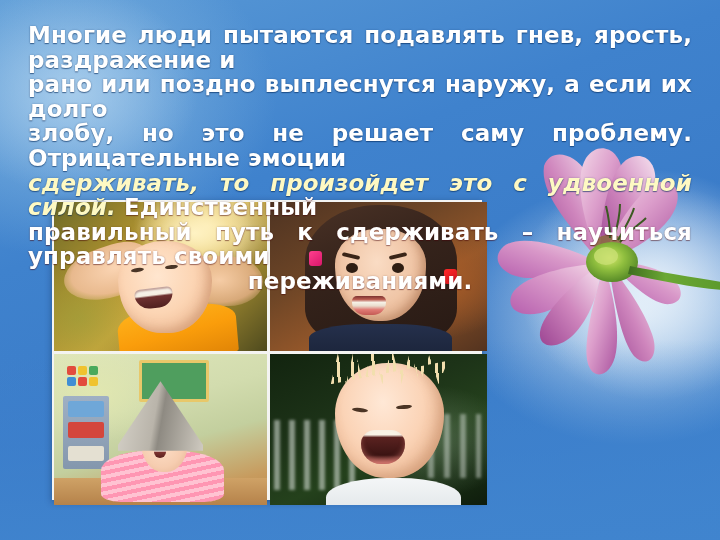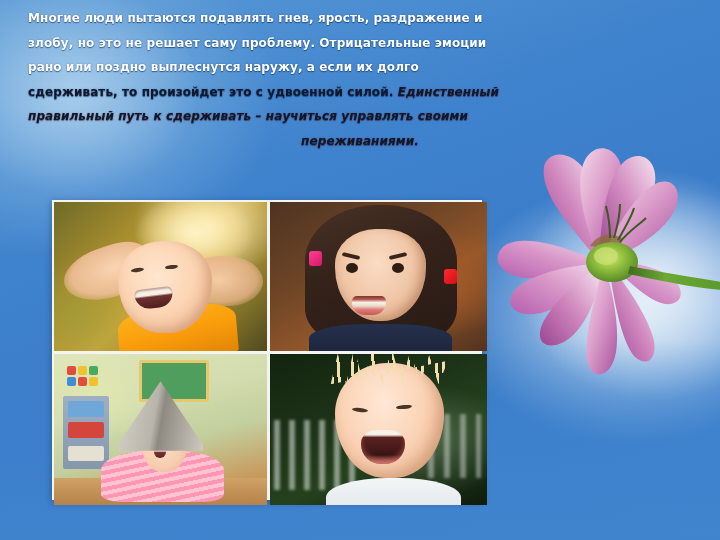--- a/index.html
+++ b/index.html
@@ -33,38 +33,37 @@
     background:radial-gradient(ellipse 200px 170px at 78% 55%, rgba(238,245,252,.85) 0%, rgba(238,245,252,0) 68%);
   }
   .sky-bottom {
     position:absolute; left:0; bottom:0; width:100%; height:200px;
     background:linear-gradient(to bottom, rgba(61,128,204,0) 0%, rgba(62,129,205,.55) 55%, rgba(64,132,206,.85) 100%);
   }
 
   
   .text-block {
     position:absolute;
-    left:28px; top:6px; width:664px;
+    left:28px; top:23px; width:664px;
     text-align:justify;
     text-justify:inter-word;
-    font-size:12px;
+    font-size:23px;
     line-height:24.6px;
     letter-spacing:.1px;
     font-weight:700;
     color:#ffffff;
     text-shadow:0 1px 1px rgba(0,40,90,.55), 0 0 2px rgba(0,35,80,.35);
     z-index:6;
   }
   .text-block p { margin:0; text-align:justify; }
   .text-block p:last-child { text-align:center; }
-  .tx-white { color:#0f172a; }
+  .tx-white { color:#fef9c3;font-style:italic; }
   .tx-red {
-    color:#0f172a;
+    color:#ffffff;
     text-shadow:0 1px 1px rgba(70,0,8,.45), 0 0 2px rgba(60,0,6,.3);
-    font-style:italic;
   }
 
   
   .flower-wrap {
     position:absolute;
     left:470px; top:138px;
     width:250px; height:260px;
     z-index:3;
   }
   .flower-wrap svg { display:block; width:100%; height:100%; overflow:visible; }
@@ -346,22 +345,22 @@
       </g>
 
       <g>
         <path d="M160 128 C 190 134 226 140 252 144 L 252 152 C 224 150 188 142 158 136 Z" fill="url(#sg)"></path>
       </g>
     </svg>
   </div>
 
   <div class="text-block">
     <p>Многие люди пытаются подавлять гнев, ярость, раздражение и</p>
+    <p>рано или поздно выплеснутся наружу, а если их долго</p>
     <p>злобу, но это не решает саму проблему. Отрицательные эмоции</p>
-    <p>рано или поздно выплеснутся наружу, а если их долго</p>
     <p><span class="tx-white">сдерживать, то произойдет это с удвоенной силой. </span><span class="tx-red">Единственный</span></p>
     <p class="tx-red">правильный путь к сдерживать – научиться управлять своими</p>
     <p class="tx-red">переживаниями.</p>
   </div>
 
   <div class="collage">
 
     <div class="cell p1">
       <div class="hairglow"></div>
       <div class="arm"></div>

